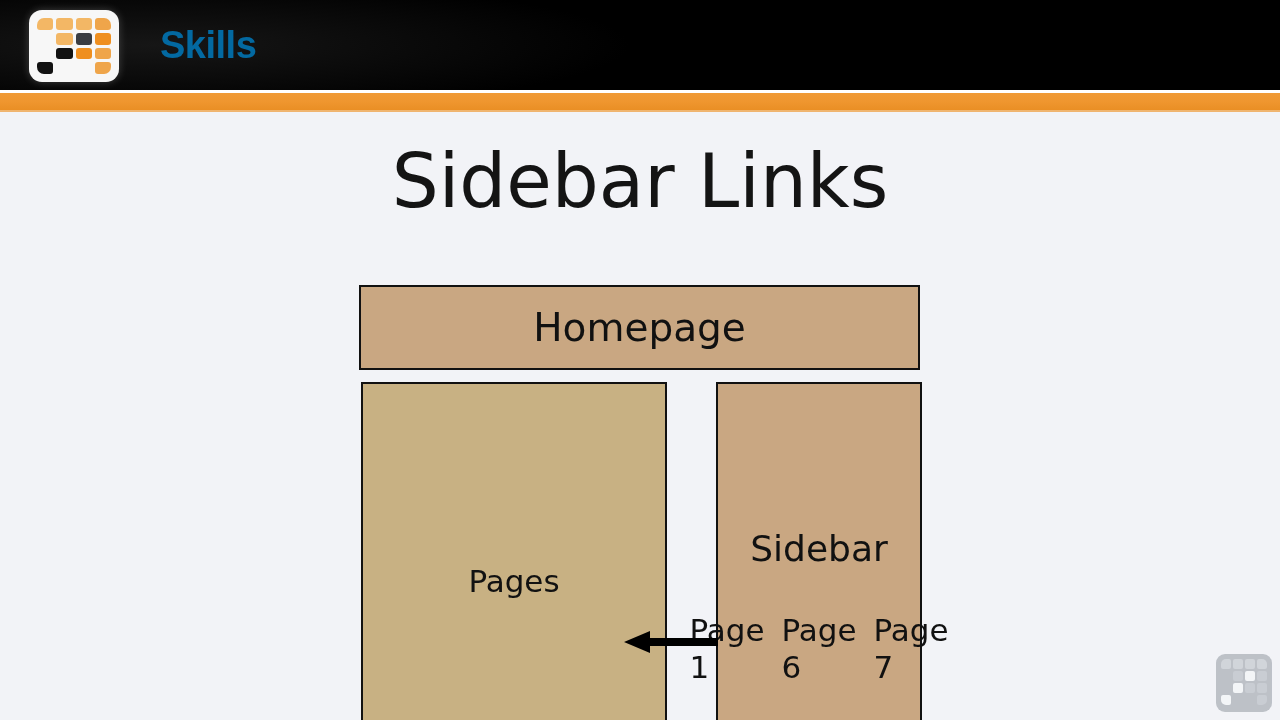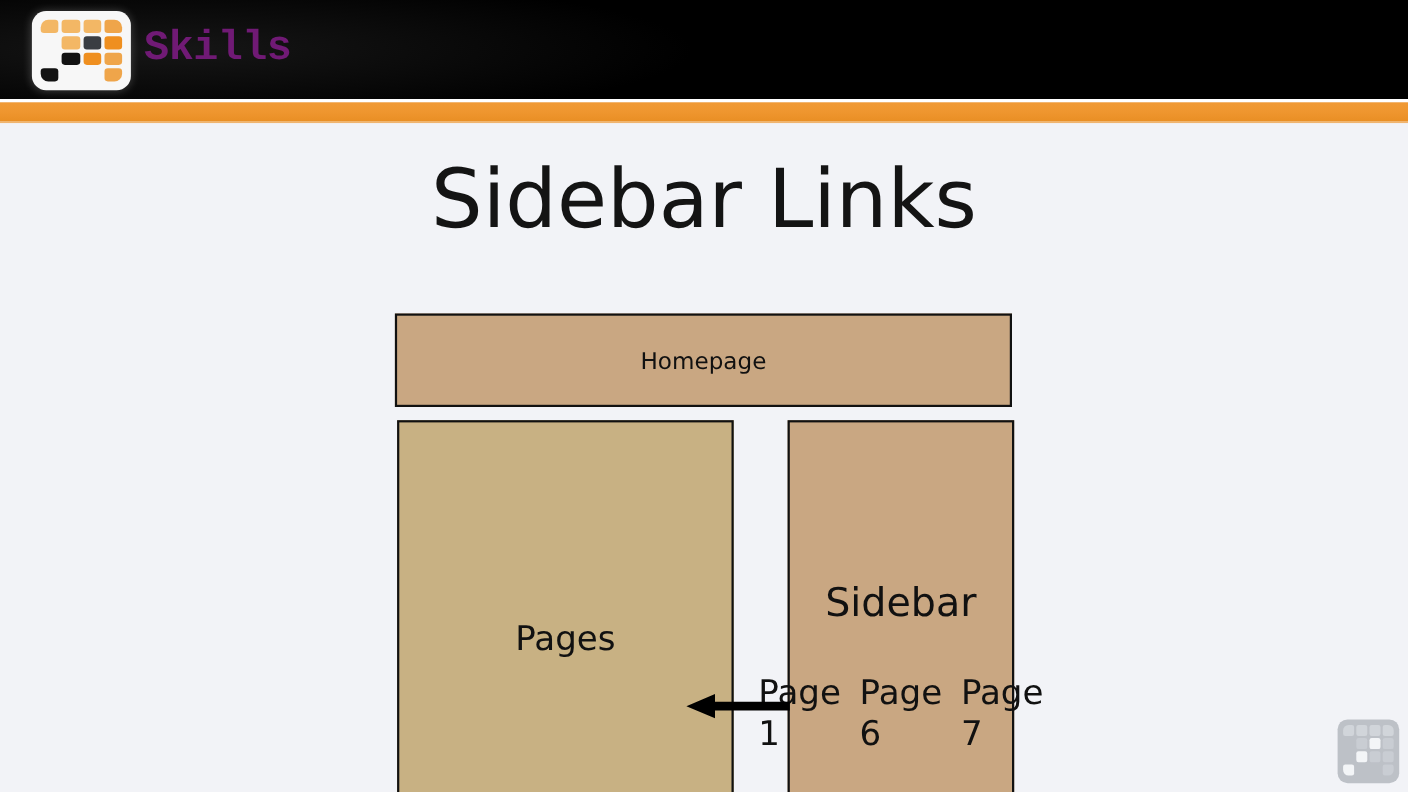--- a/index.html
+++ b/index.html
@@ -117,25 +117,26 @@
   }
   .logo-word-top {
     color: #ffffff;
     font-size: 35px;
     font-weight: 700;
     letter-spacing: -0.5px;
     font-family: "DejaVu Sans", sans-serif;
     text-shadow: 0 0 4px rgba(255,255,255,0.25);
   }
   .logo-word-bottom {
-    color: #701a75;
+    color: #0369a1;
     font-size: 38px;
     font-weight: 700;
     letter-spacing: -0.5px;
-    font-family: Liberation Mono, monospace;
+    font-family: Liberation Sans, sans-serif;
+    margin-left: 29px;
   }
 
   
   .slide {
     position: absolute;
     left: 0; top: 112px;
     width: 1280px;
     height: 608px;
     background: #f2f3f7;
     padding-left: 47px;
@@ -162,21 +163,21 @@
     justify-content: center;
     color: #111111;
     font-family: "DejaVu Sans", sans-serif;
   }
 
   .box-homepage {
     left: 359px; top: 173px;
     width: 561px; height: 85px;
     background: #c9a782;
     align-items: center;
-    font-size: 21px;
+    font-size: 39px;
   }
 
   .box-pages {
     left: 361px; top: 270px;
     width: 306px; height: 398px;
     background: #c8b183;
     align-items: center;
     font-size: 31px;
   }
 

